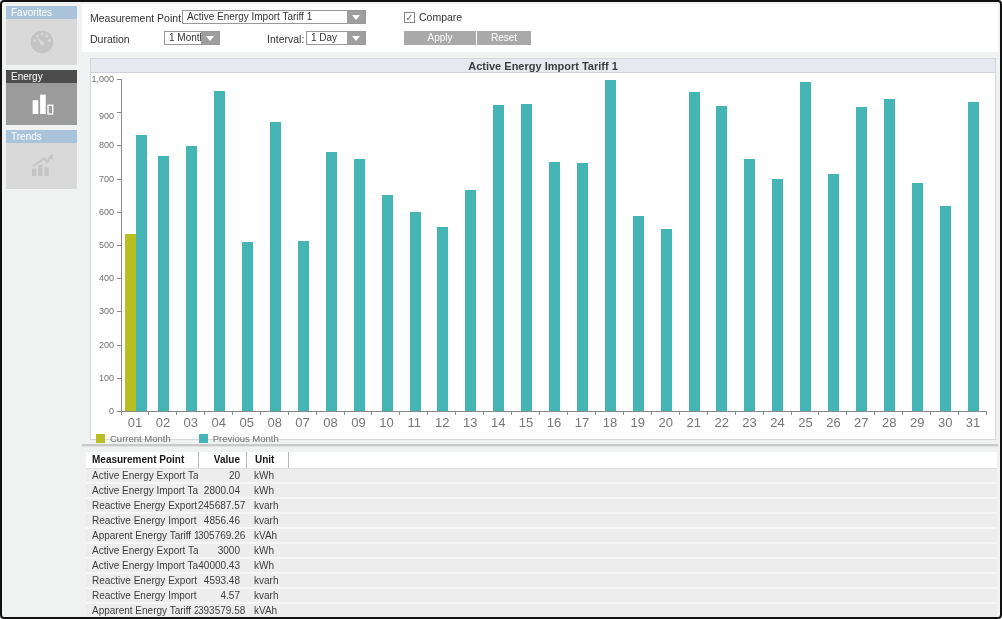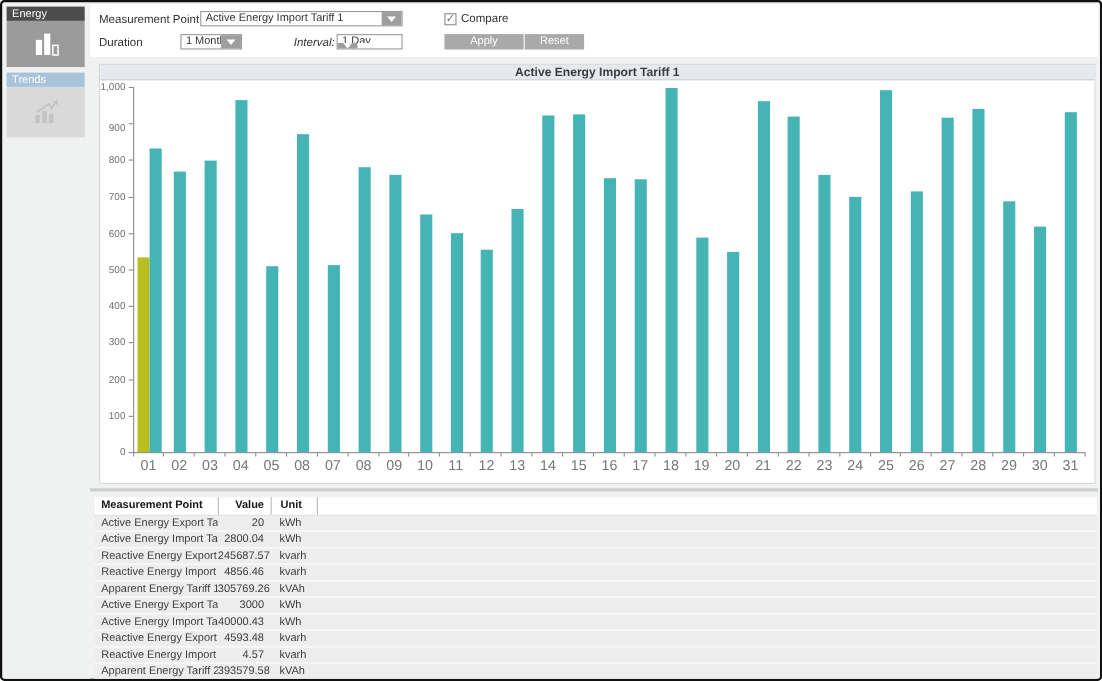--- a/index.html
+++ b/index.html
@@ -58,20 +58,35 @@
   .c3 { width:42px; padding-left:8px; }
   .t-row .c1 { width:112px; }
 </style>
 </head>
 <body>
 
 <div class="window">
 
   <aside class="sidebar">
     <div class="side-group">
+      <div class="side-header">Favorites</div>
+      <div class="side-icon">
+        <svg width="32" height="32" viewBox="0 0 24 24">
+          <circle cx="12" cy="12" r="8.5" fill="#c4c4c4"></circle>
+          <circle cx="6.5" cy="11" r="1" fill="#d9d9d9"></circle>
+            <circle cx="8.5" cy="7.5" r="1" fill="#d9d9d9"></circle>
+          <circle cx="12" cy="6" r="1" fill="#d9d9d9"></circle>
+            <circle cx="15.5" cy="7.5" r="1" fill="#d9d9d9"></circle>
+          <circle cx="17.5" cy="11" r="1" fill="#d9d9d9"></circle>
+          <path d="M11.3 13.5 L8 8.5 L13 12.1 Z" fill="#d9d9d9"></path>
+          <circle cx="12" cy="13" r="1.4" fill="#d9d9d9"></circle>
+        </svg>
+      </div>
+    </div>
+    <div class="side-group">
       <div class="side-header dark">Energy</div>
       <div class="side-icon dark">
         <svg width="30" height="30" viewBox="0 0 24 24">
           <rect x="4.5" y="9" width="4.5" height="11" fill="#fff"></rect>
           <rect x="10.5" y="4.5" width="4.5" height="15.5" fill="#fff"></rect>
           <rect x="16.8" y="13" width="3.8" height="7" fill="none" stroke="#fff" stroke-width="1.1"></rect>
         </svg>
       </div>
     </div>
     <div class="side-group">
@@ -101,22 +116,22 @@
       <span class="checkbox-label">Compare</span>
     </div>
 
     <span class="ctl-label" style="left:8px; top:29px;">Duration</span>
     <div class="dropdown" style="left:82px; top:27px; width:56px;">
       <span class="dd-value">1 Month</span>
       <span class="dd-btn">
           <span class="dd-arrow"></span>
         </span>
     </div>
-    <span class="ctl-label" style="left:185px; top:29px;font-style:italic;">Interval:</span>
-    <div class="dropdown" style="left:224px; top:27px; width:60px;flex-direction:column;">
+    <span class="ctl-label" style="left:185px; top:29px;">Interval:</span>
+    <div class="dropdown" style="left:224px; top:27px; width:60px;">
       <span class="dd-value">1 Day</span>
       <span class="dd-btn">
           <span class="dd-arrow"></span>
         </span>
     </div>
     <button class="btn" style="left:322px; top:27px; width:72px;">Apply</button>
     <button class="btn" style="left:395px; top:27px; width:54px;">Reset</button>
   </div>
 
   <div class="chart-panel">
@@ -271,20 +286,30 @@
         <div class="x-cell">23</div>
         <div class="x-cell">24</div>
         <div class="x-cell">25</div>
         <div class="x-cell">26</div>
         <div class="x-cell">27</div>
         <div class="x-cell">28</div>
         <div class="x-cell">29</div>
         <div class="x-cell">30</div>
         <div class="x-cell">31</div>
       </div>
+    <div class="legend">
+        <div class="legend-item">
+          <span class="legend-swatch" style="background: rgb(185, 191, 35);"></span>
+          <span class="legend-label">Current Month</span>
+        </div>
+        <div class="legend-item">
+          <span class="legend-swatch" style="background: rgb(69, 180, 180);"></span>
+          <span class="legend-label">Previous Month</span>
+        </div>
+      </div>
   </div>
 
   <div class="divider"></div>
 
   <div class="table-area">
     <div class="t-header">
         <div class="t-hcell c1">Measurement Point</div>
         <div class="t-hcell c2">Value</div>
         <div class="t-hcell c3">Unit</div>
       </div>

